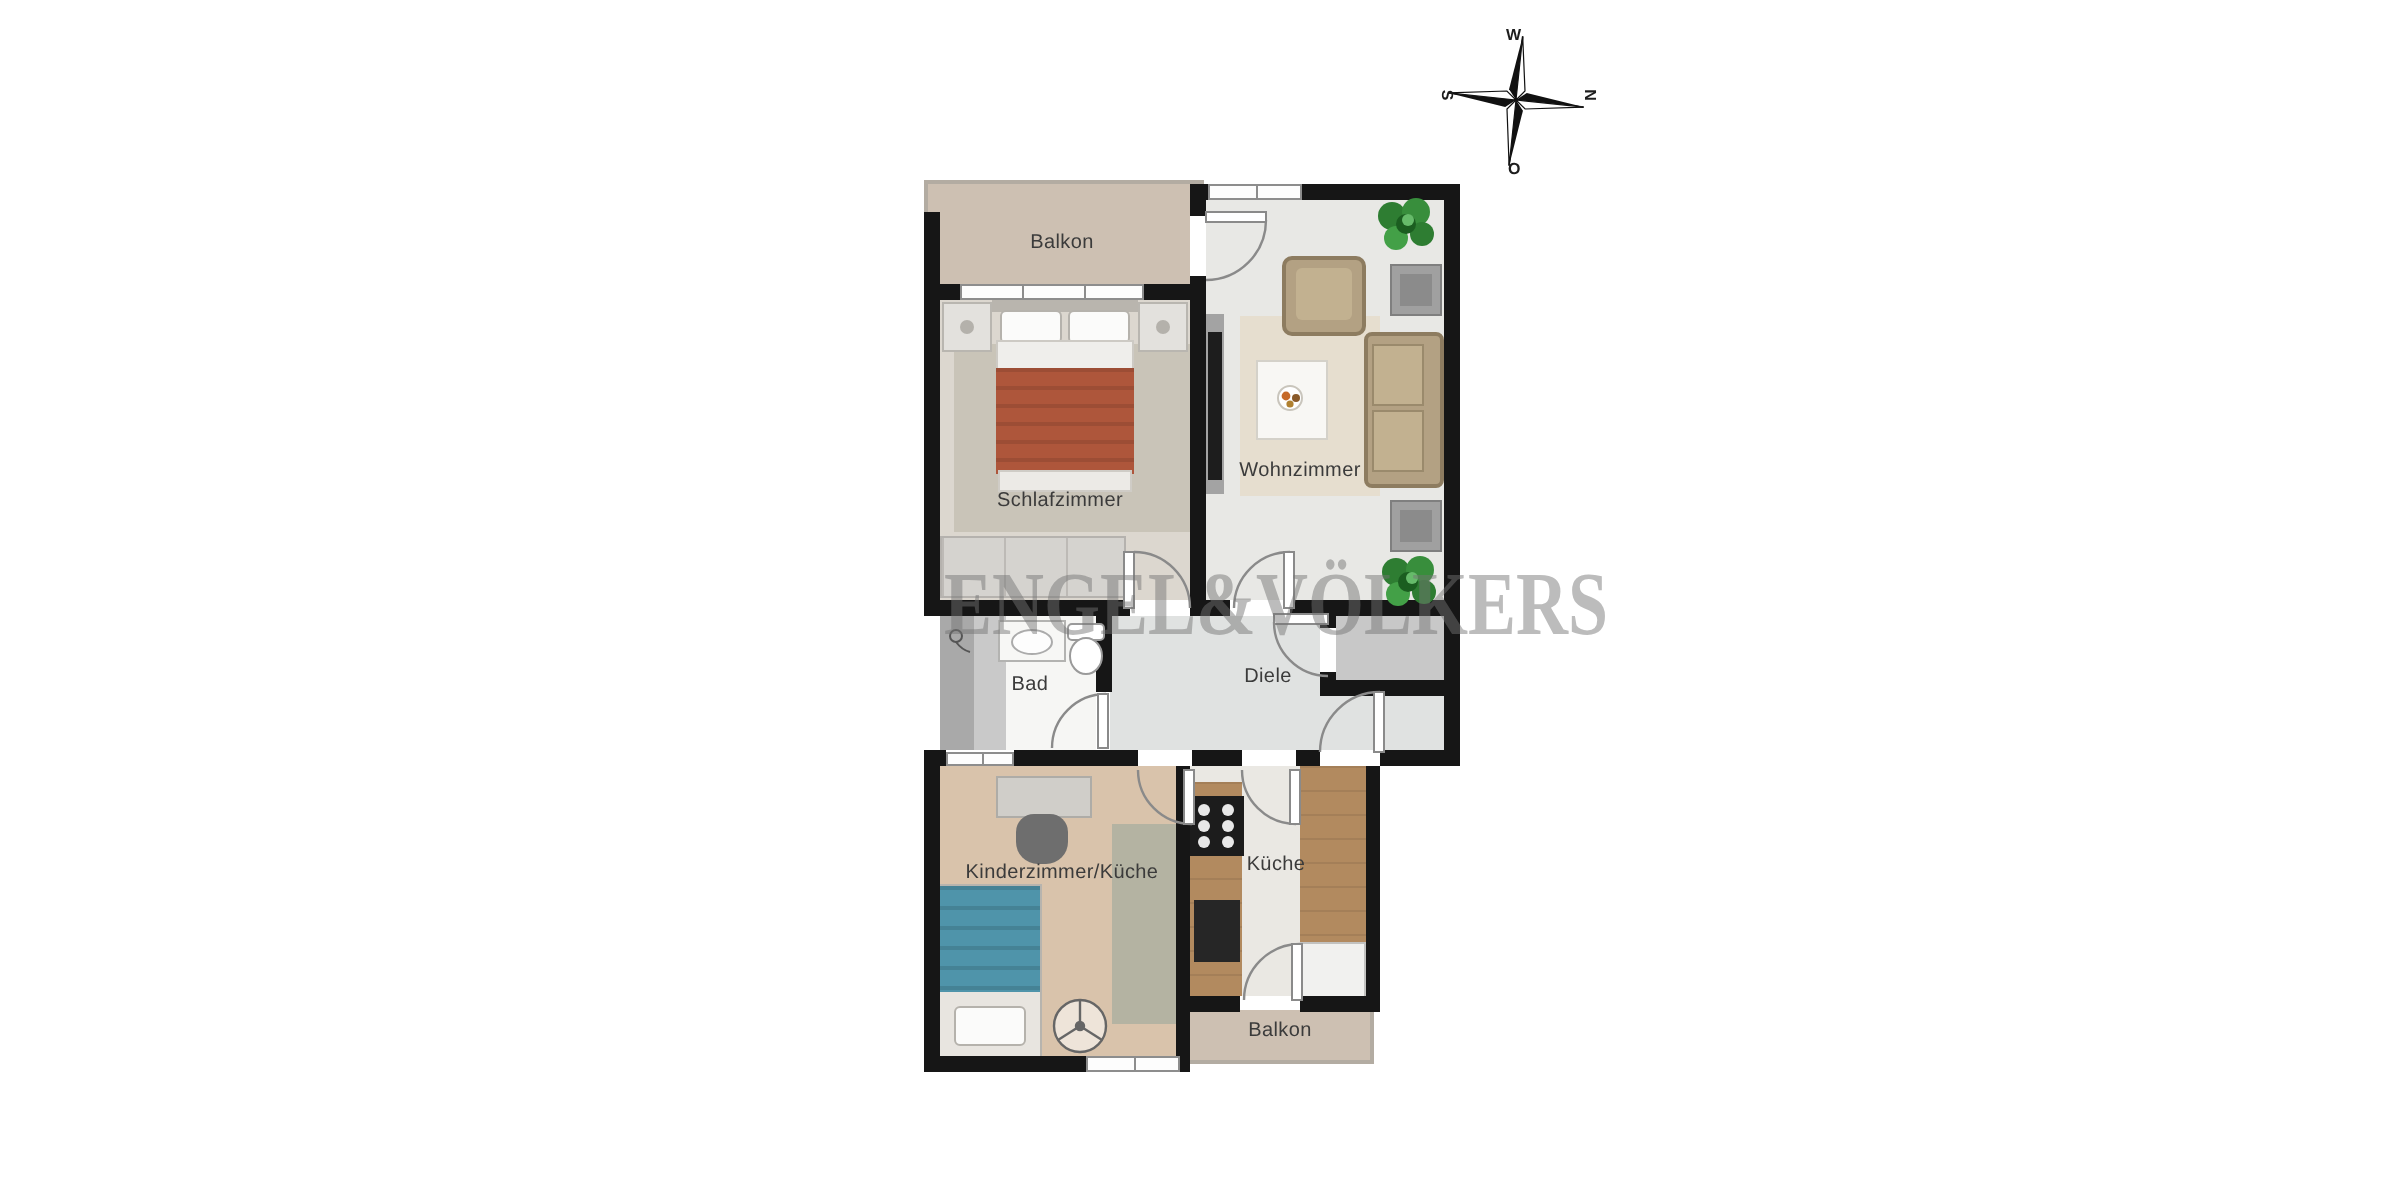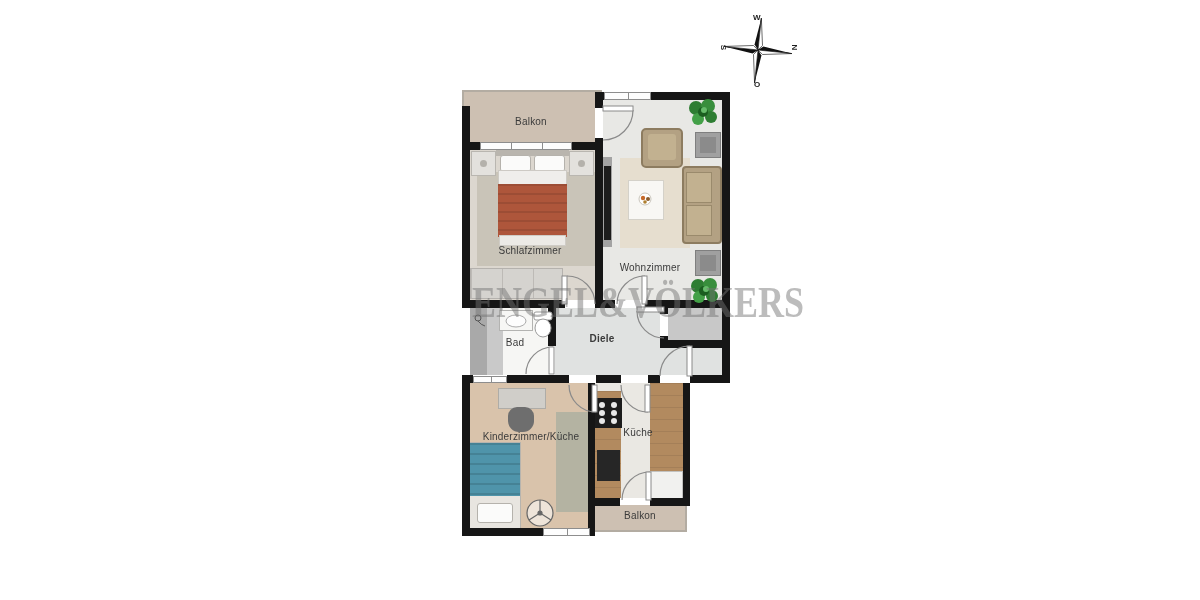--- a/index.html
+++ b/index.html
@@ -238,22 +238,22 @@
     </g>
   </svg>
 
   <div class="compass-label" style="left:753px;top:13px;">W</div>
   <div class="compass-label" style="left:792px;top:43px;transform:rotate(90deg);">N</div>
   <div class="compass-label" style="left:754px;top:80px;">O</div>
   <div class="compass-label" style="left:721px;top:43px;transform:rotate(90deg);">S</div>
 
   <div class="label" style="left:471px;top:116px;">Balkon</div>
   <div class="label" style="left:470px;top:245px;">Schlafzimmer</div>
-  <div class="label" style="left:590px;top:262px;">Wohnzimmer</div>
+  <div class="label" style="left:590px;top:230px;">Wohnzimmer</div>
   <div class="label" style="left:455px;top:337px;">Bad</div>
-  <div class="label" style="left:542px;top:333px;font-weight:bold;">Diele</div>
+  <div class="label" style="left:574px;top:333px;">Diele</div>
   <div class="label" style="left:471px;top:431px;">Kinderzimmer/Küche</div>
   <div class="label" style="left:578px;top:427px;">Küche</div>
   <div class="label" style="left:580px;top:510px;">Balkon</div>
 
   <div id="watermark">ENGEL&amp;VÖLKERS</div>
 
 </div>
 
 </body></html>

